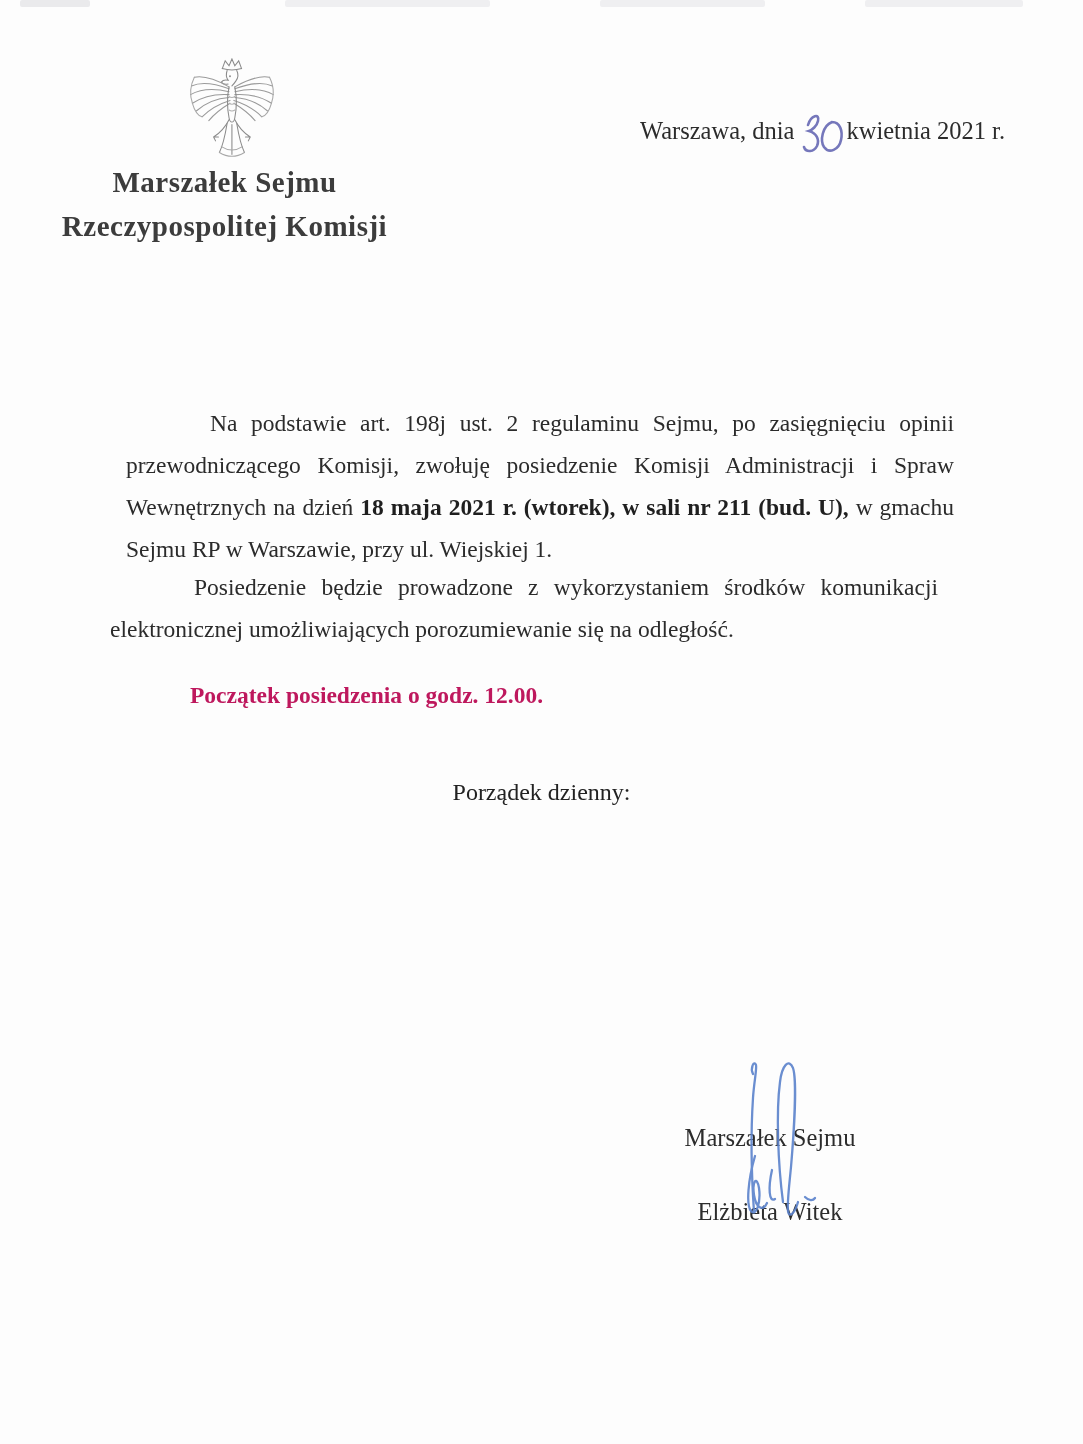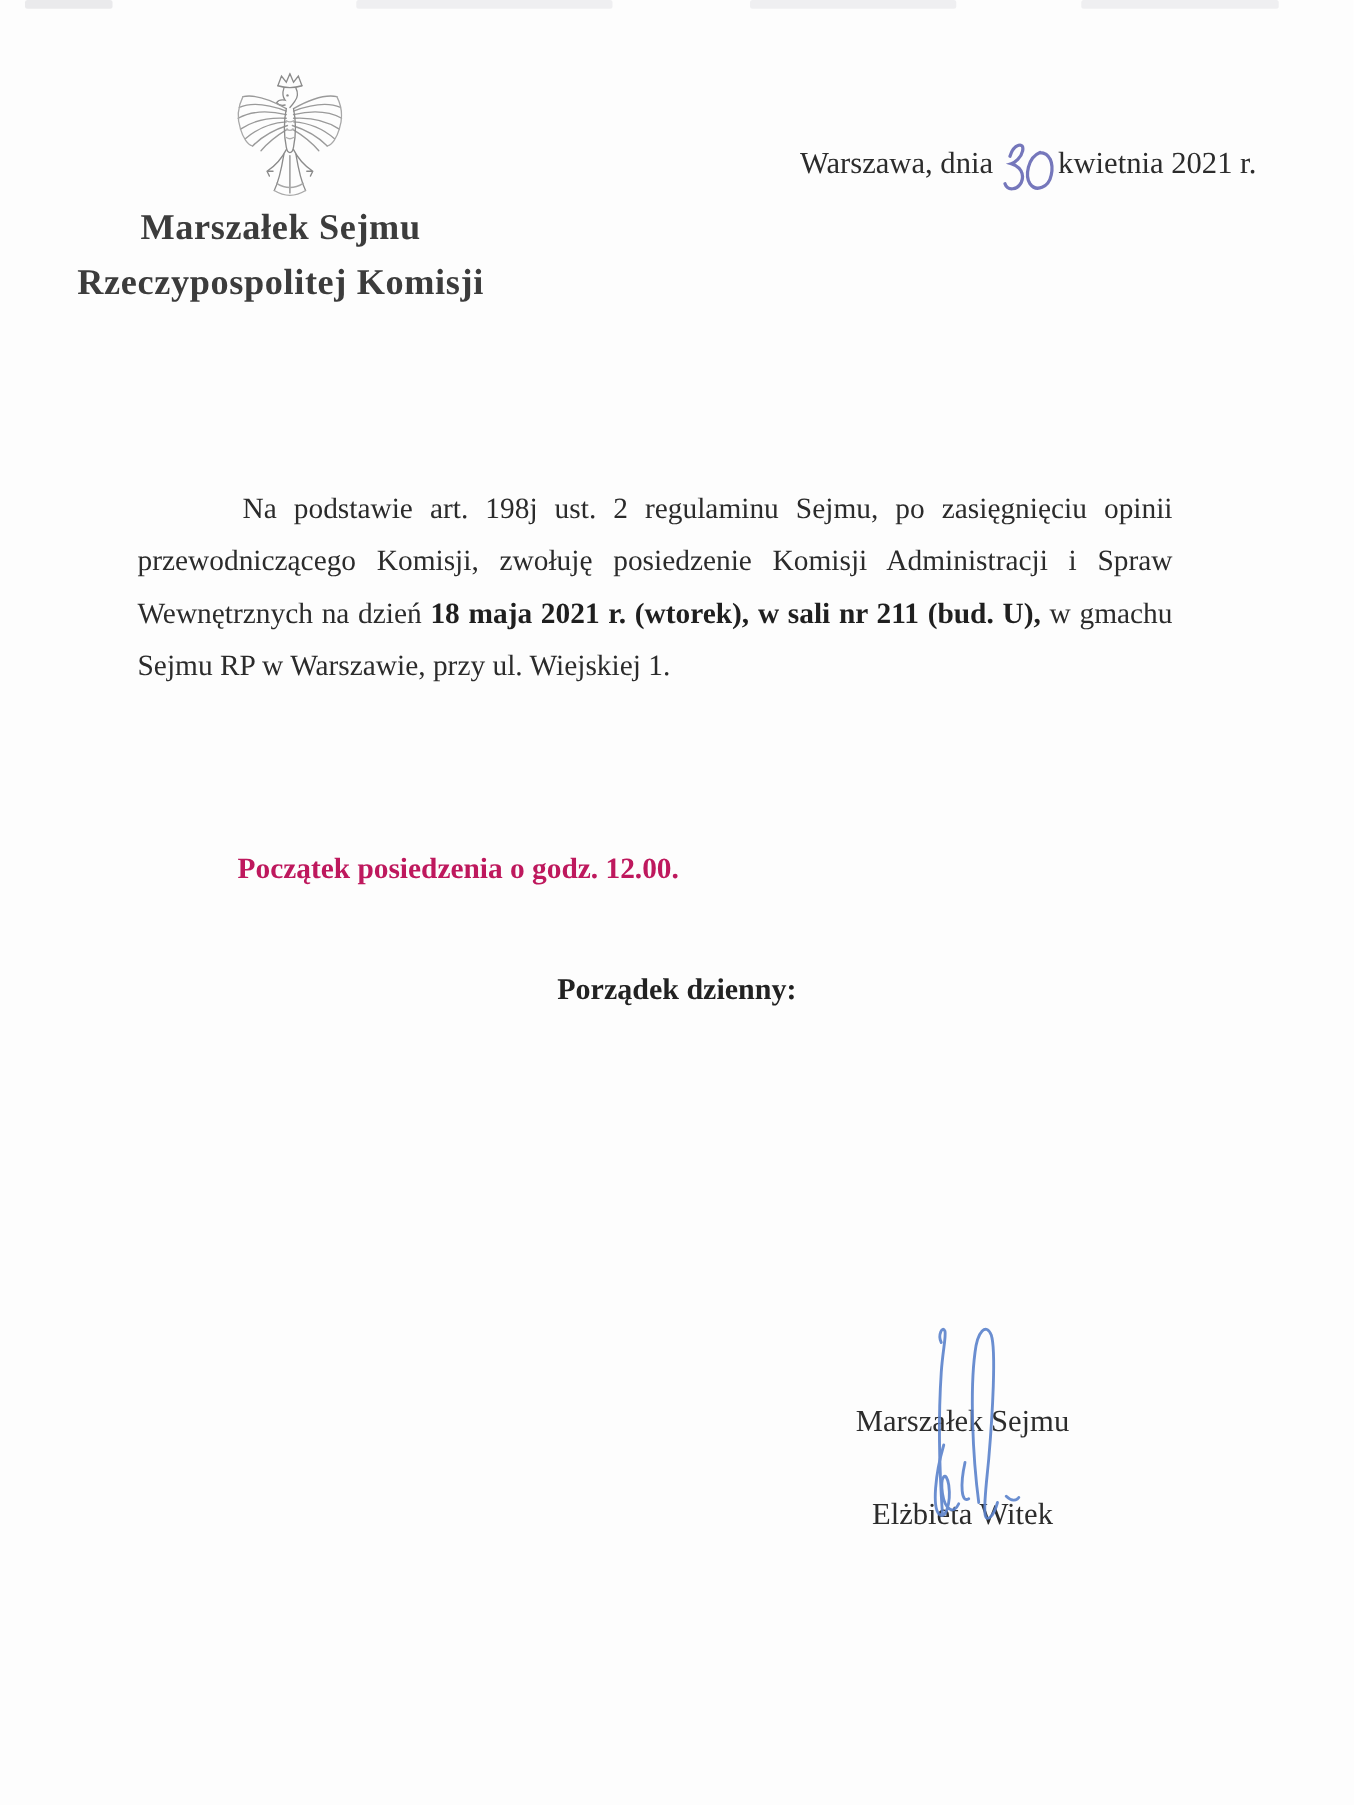--- a/index.html
+++ b/index.html
@@ -73,40 +73,40 @@
 
   .para {
     position: absolute;
     left: 110px;
     width: 828px;
     font-size: 23.5px;
     line-height: 42px;
     text-align: justify;
     color: #2b2b2b;
   }
-  .p1 { top: 362px; text-indent: 84px; }
+  .p1 { top: 378px; text-indent: 84px; margin-left: 16px; }
   .p2 { top: 542px; text-indent: 84px; }
   .p3 { top: 856px; }
 
   .start-time {
     position: absolute;
     left: 190px;
     top: 682px;
     font-size: 23.5px;
     font-weight: bold;
     color: #be185d;
   }
   .agenda-heading {
     position: absolute;
     left: 0;
     top: 779px;
     width: 1083px;
     text-align: center;
     font-size: 24px;
-    font-weight: bold;
+    font-weight: normal;
     color: #222;
   }
 
   .signature-block {
     position: absolute;
     left: 620px;
     top: 1122px;
     width: 300px;
     text-align: center;
     font-size: 24.5px;
@@ -184,20 +184,21 @@
       <path d="M12 15 C15 5 24 3 22 11 C21 16 16 20 13 21 C20 23 24 29 21 36 C18 42 10 43 8 37"></path>
       <path d="M36 12 C44 12 47 21 45 30 C43 40 33 44 28 37 C24 31 26 16 36 12"></path>
     </svg>
     <span class="date-text">kwietnia 2021 r.</span>
   </div>
 
   <p class="para p1">
     <span>Na podstawie art. 198j ust. 2 regulaminu Sejmu, po zasięgnięciu opinii przewodniczącego Komisji, zwołuję posiedzenie Komisji Administracji i Spraw Wewnętrznych na dzień </span><b class="inline-bold">18 maja 2021 r. (wtorek), w sali nr 211 (bud. U),</b><span> w gmachu Sejmu RP w Warszawie, przy ul. Wiejskiej 1.</span>
   </p>
 
+  <p class="para p2">Posiedzenie będzie prowadzone z wykorzystaniem środków komunikacji elektronicznej umożliwiających porozumiewanie się na odległość.</p>
 
   <div class="start-time">Początek posiedzenia o godz. 12.00.</div>
 
   <div class="agenda-heading">Porządek dzienny:</div>
 
 
   <div class="signature-block">
     <div class="sig-role">Marszałek Sejmu</div>
     <div class="sig-name">Elżbieta Witek</div>
   </div>

